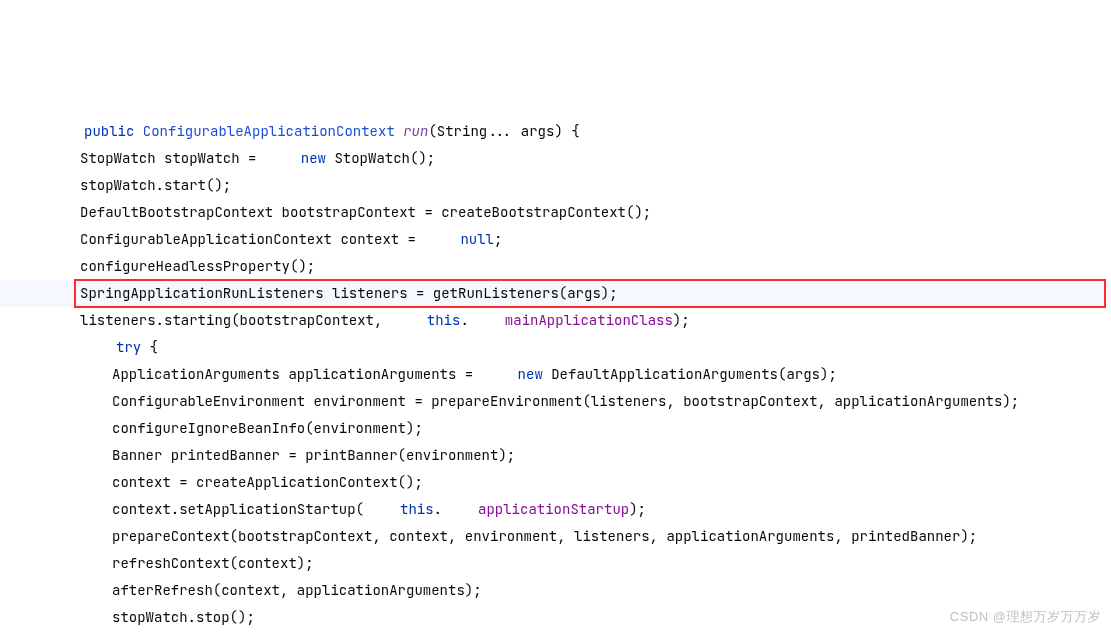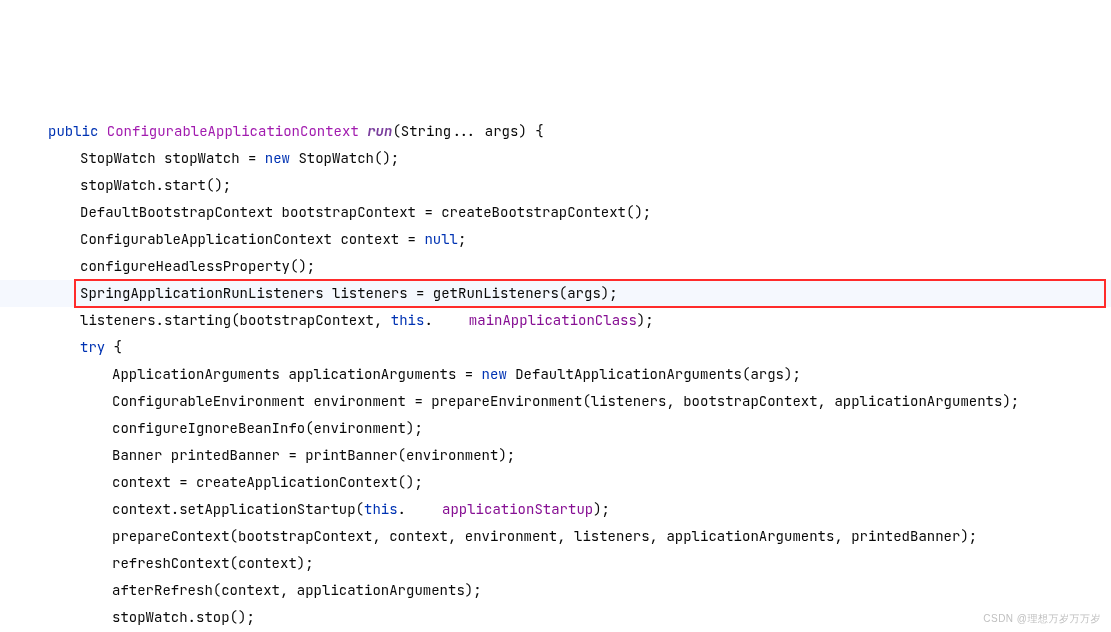--- a/index.html
+++ b/index.html
@@ -21,23 +21,23 @@
     color: #0a0a0a;
     position: relative;
   }
   .code-line {
     display: block;
     padding-left: 6px;
     height: 27px;
     box-sizing: border-box;
     position: relative;
   }
-  .kw   { color: #0033b3; } 
-  .fn   { color: #7a3e9d; font-style: italic; font-weight: 700;} 
-  .cls  { color: #a21caf; } 
+  .kw   { color: #0033b3; margin-left: 36px; } 
+  .fn   { color: #7a3e9d; font-style: italic; font-weight: 400;} 
+  .cls  { color: #1d4ed8; } 
   .prop { color: #871094; margin-left: 36px; } 
   .plain{ color: #0a0a0a; margin-top: 28px; }
   .caret-stripe {
     position: absolute;
     left: 0;
     top: 280px;
     width: 1111px;
     height: 27px;
     background: #f5f8fe;
     z-index: 0;
@@ -51,21 +51,21 @@
     border: 2px solid #ff2b2b;
     z-index: 2;
     pointer-events: none;
   }
   .watermark {
     position: absolute;
     right: 10px;
     bottom: 6px;
     color: #c0c0c0;
     font-family: "Microsoft YaHei","PingFang SC",sans-serif;
-    font-size: 10px;
+    font-size: 13px;
     letter-spacing: 0.5px;
     z-index: 5;
     pointer-events: none;
   }
   .code-wrap { position: relative; z-index: 1; }
 </style>
 </head>
 <body>
 
 <div class="code-area">

